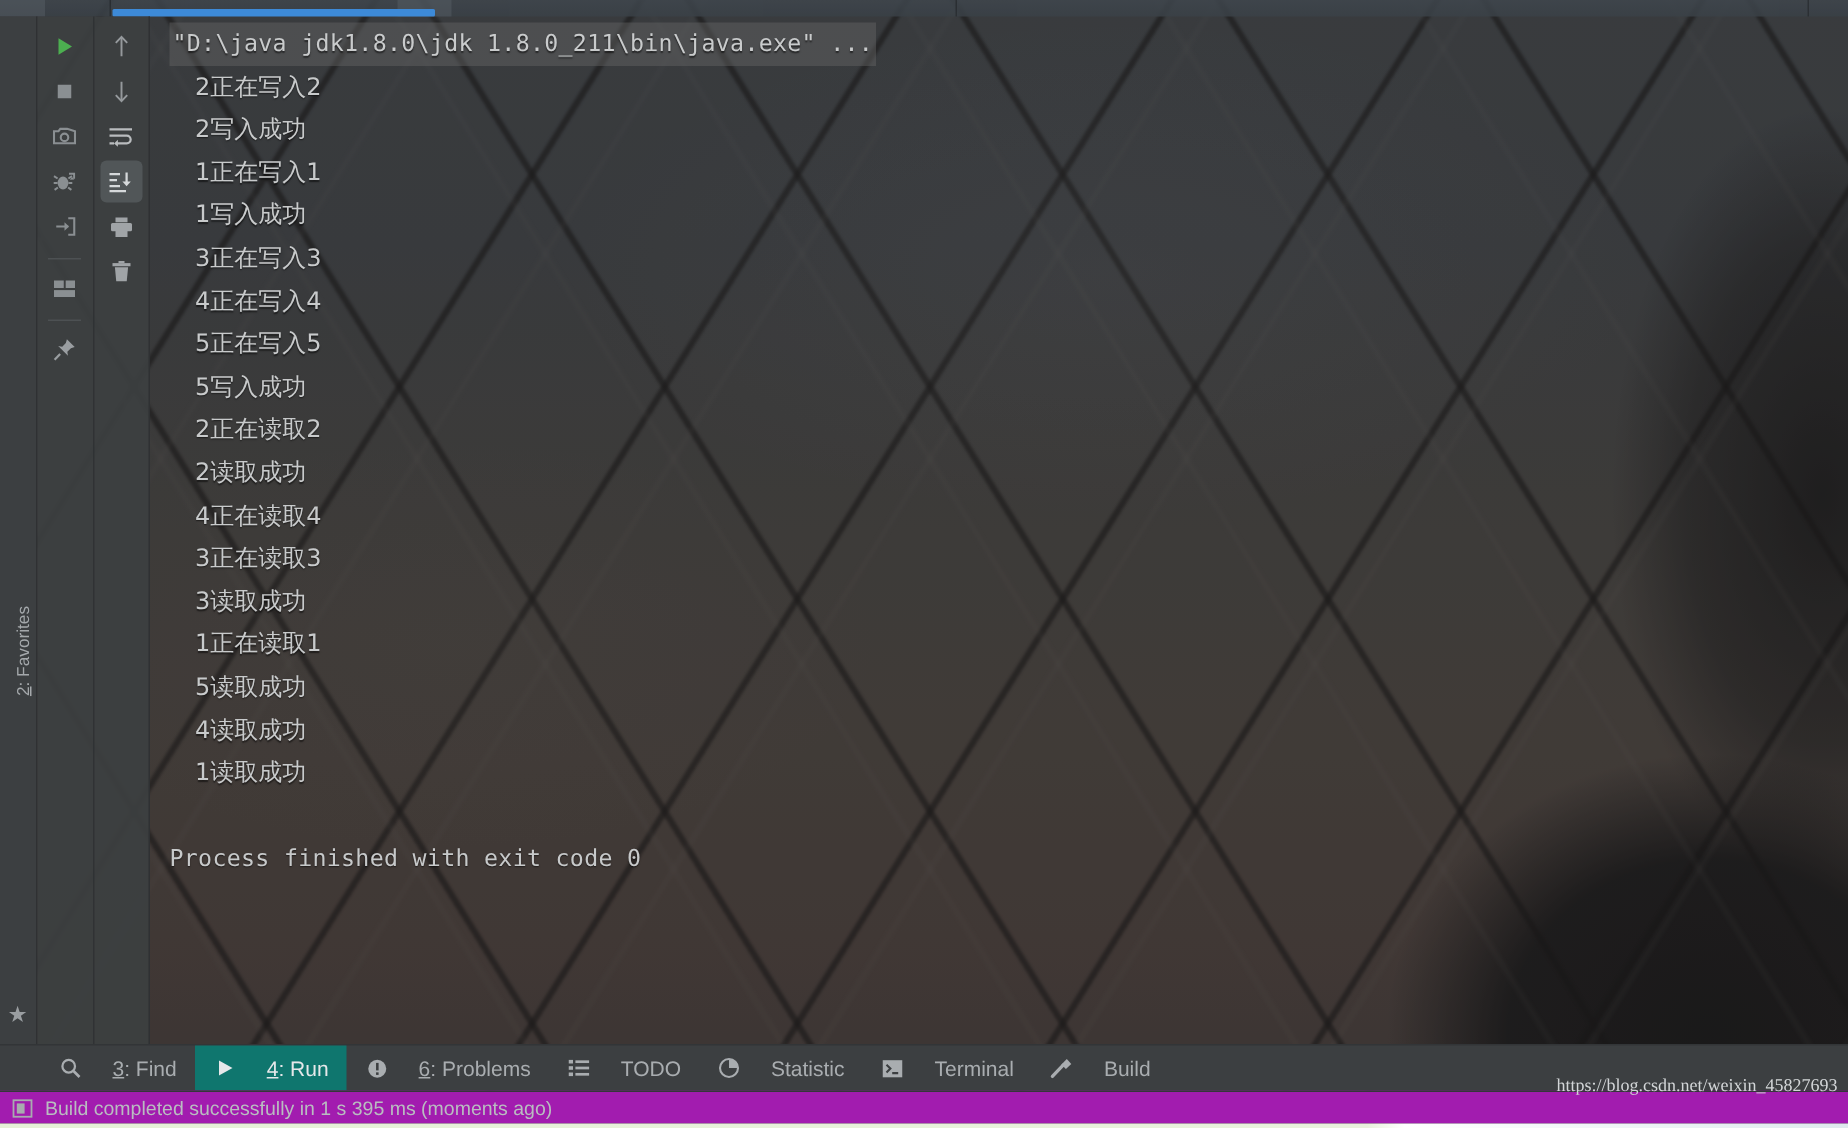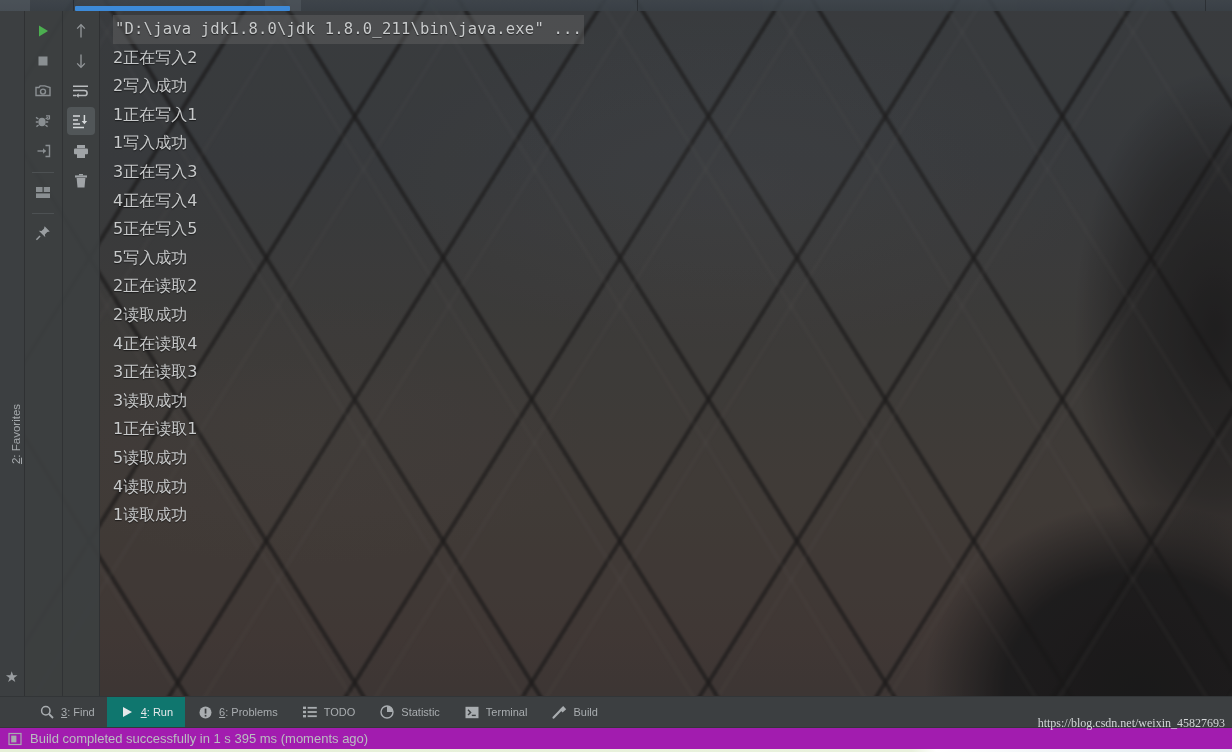--- a/index.html
+++ b/index.html
@@ -127,35 +127,36 @@
   }
   .line.cmd{
     display:inline-block;
     background:rgba(105,105,105,.42);
     color:#c9cbcc;
     padding:0 2px;
   }
   .line.cn{
     font-family:"DejaVu Sans", sans-serif;
     color:#c8cacb;
+    margin-left:17px;
   }
   .spacer{ height:28px; }
 
   
   .tabbar{
     position:absolute; left:0; top:696px; width:1232px; height:31px;
     background:#3c3f41;
     border-top:1px solid #323537;
     display:flex; align-items:stretch;
     padding-left:27px;
   }
   .tab{
-    display:flex; align-items:center; gap:6px;
+    display:flex; align-items:center; gap:20px;
     padding:0 12px;
-    color:#a9adb0; font-size:11px; white-space:nowrap;text-align:center;
+    color:#a9adb0; font-size:14px; white-space:nowrap;text-align:center;
   }
   .tab u{ text-decoration:underline; }
   .tab.active{ background:#0f766e; color:#e6e8ea; }
   .tab .tico{ display:flex; align-items:center; justify-content:center; width:16px; height:16px; }
 
   
   .statusbar{
     position:absolute; left:0; top:727px; width:1232px; height:22px;
     background:#a21caf;
     display:flex; align-items:center;
@@ -352,20 +353,21 @@
         <div class="line cn">2读取成功</div>
         <div class="line cn">4正在读取4</div>
         <div class="line cn">3正在读取3</div>
         <div class="line cn">3读取成功</div>
         <div class="line cn">1正在读取1</div>
         <div class="line cn">5读取成功</div>
         <div class="line cn">4读取成功</div>
         <div class="line cn">1读取成功</div>
       </div>
     <div class="spacer"></div>
+    <div class="line mono">Process finished with exit code 0</div>
   </div>
 
   <div class="tabbar" id="tabbar">
       <div class="tab">
         <span class="tico">
           <svg width="14" height="14" viewBox="0 0 14 14">
             <circle cx="5.8" cy="5.8" r="4.2" fill="none" stroke="currentColor" stroke-width="1.5"></circle>
             <path d="M9 9l4 4" stroke="currentColor" stroke-width="1.8"></path>
           </svg>
         </span>

